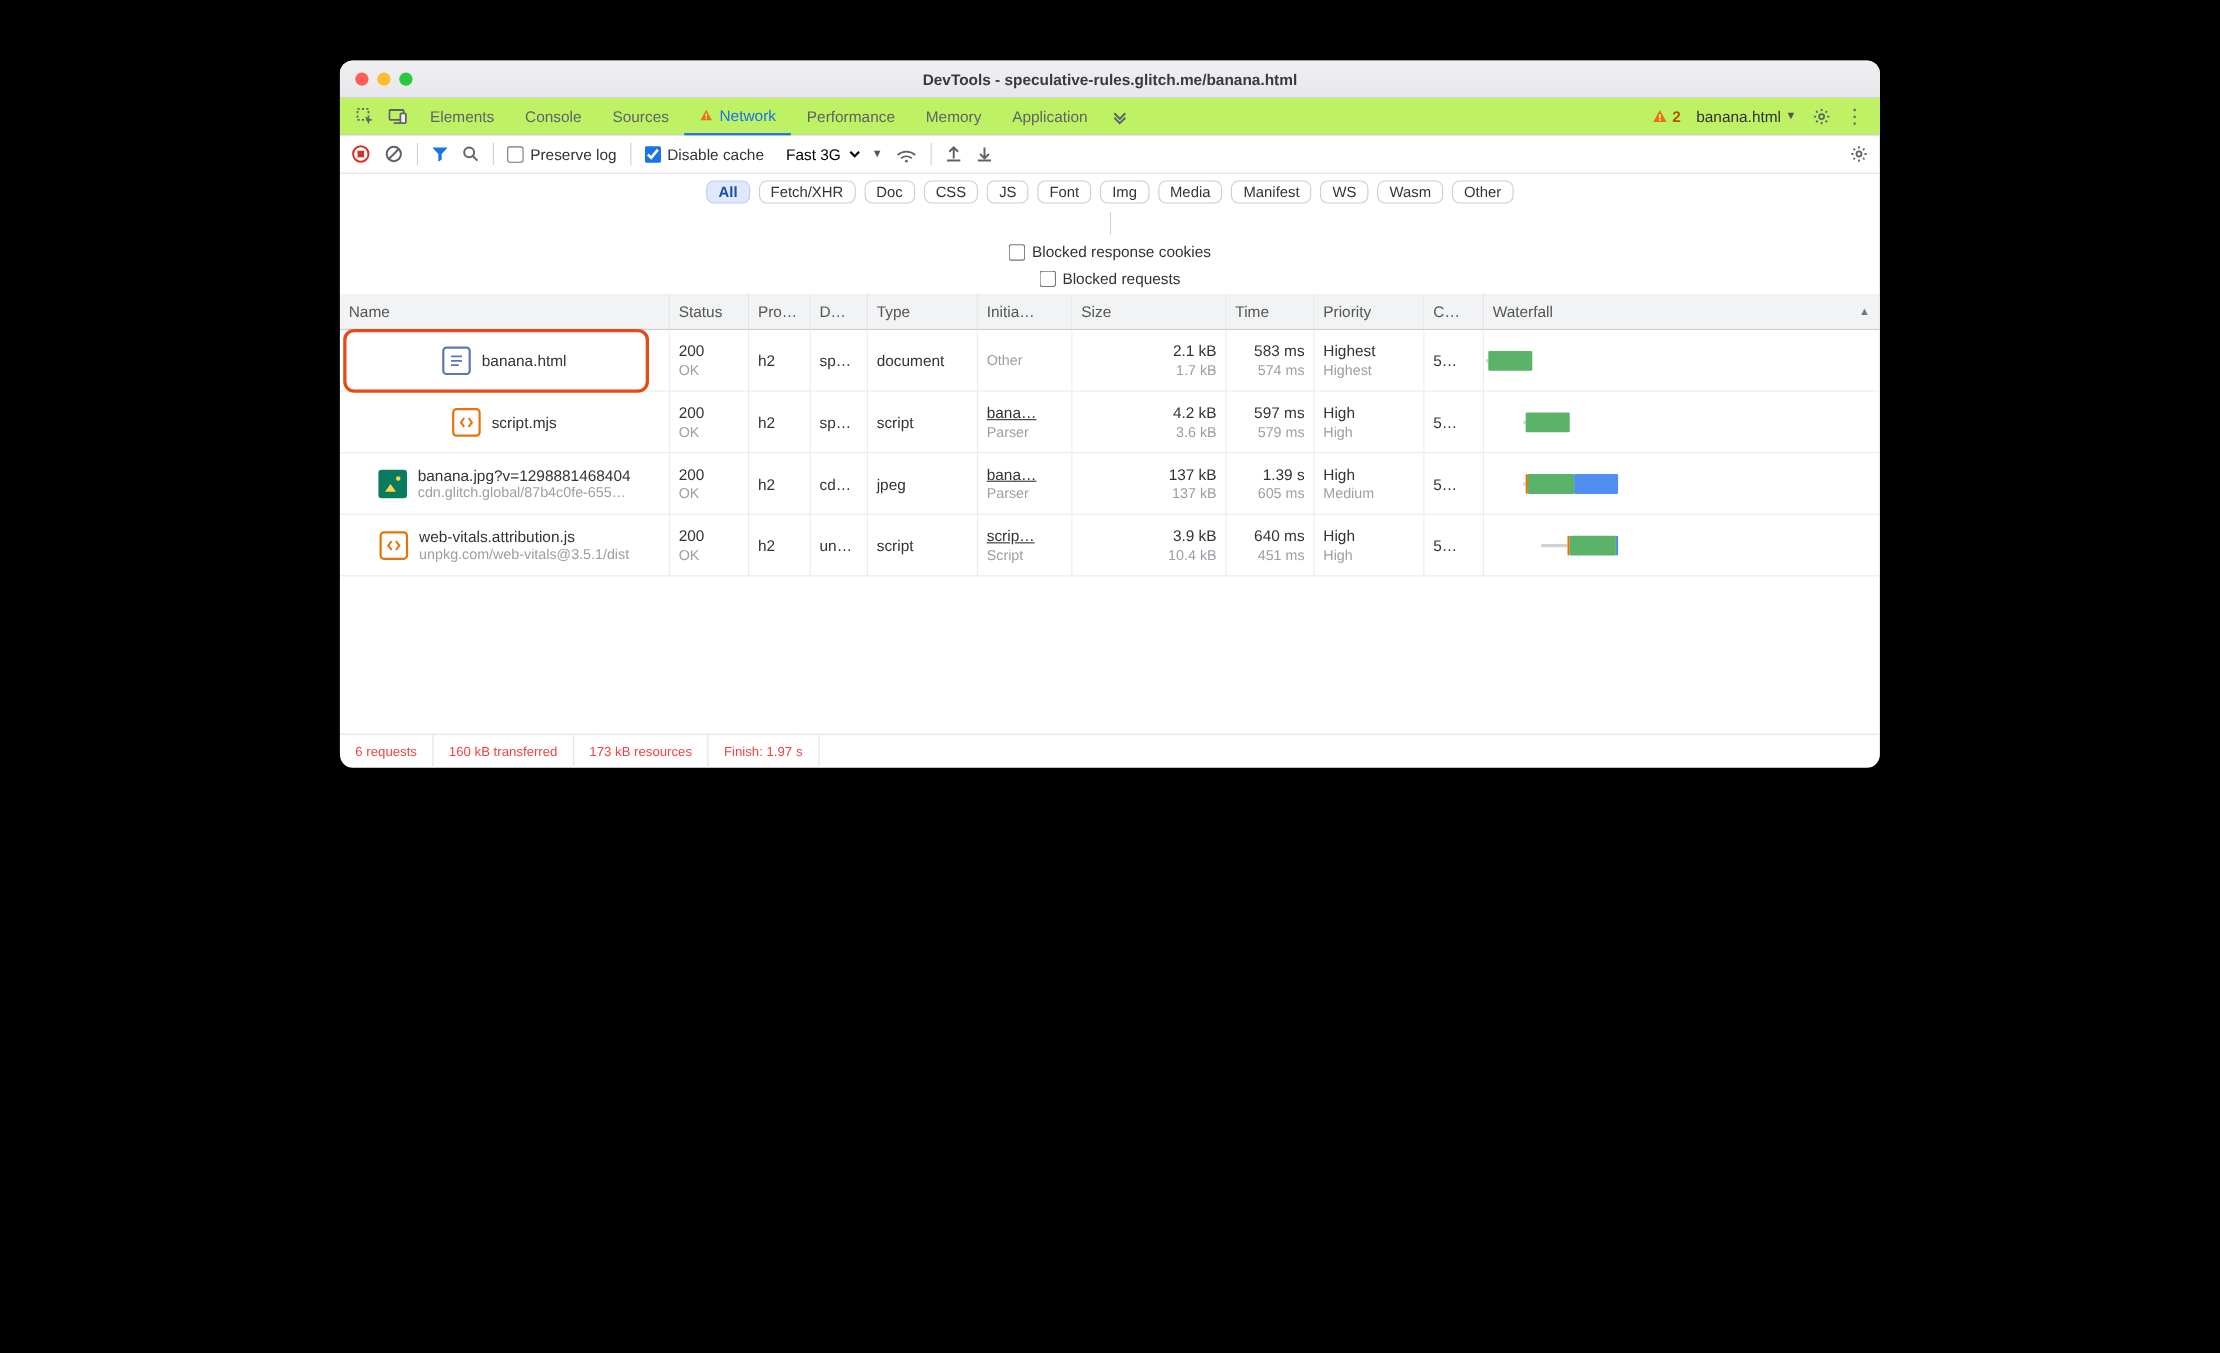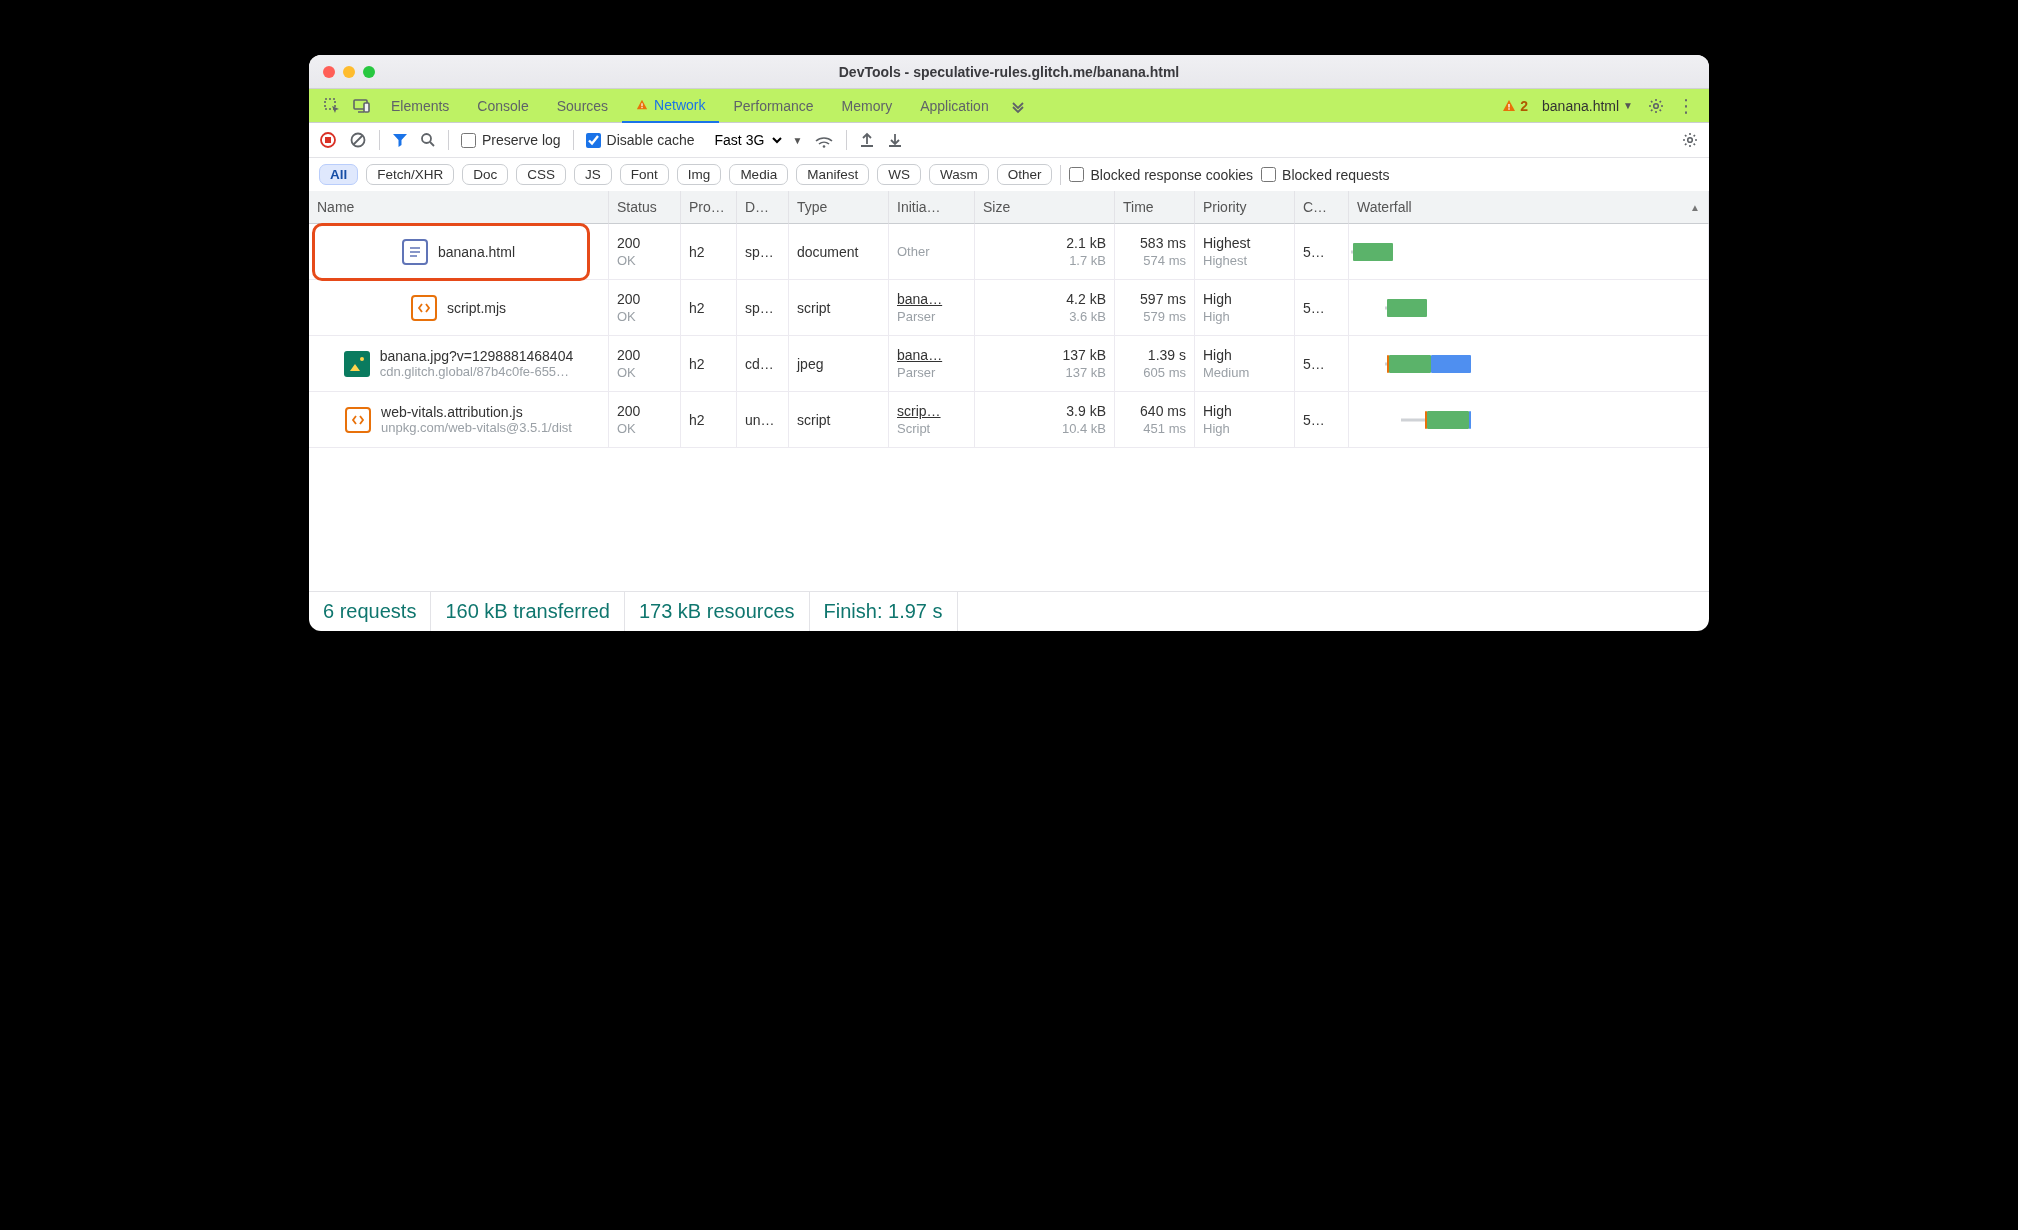--- a/index.html
+++ b/index.html
@@ -43,21 +43,21 @@
   .ficon.js{border-color:#e8710a;color:#e8710a;}
   .ficon.img{border:none;background:#0a7b5f;border-radius:3px;position:relative;}
   .ficon.img::after{content:"";position:absolute;left:6px;bottom:6px;width:0;height:0;border-left:5px solid transparent;border-right:5px solid transparent;border-bottom:7px solid #ffd54f;}
   .ficon.img::before{content:"";position:absolute;right:6px;top:6px;width:4px;height:4px;background:#ffd54f;border-radius:50%;}
   .highlight{position:absolute;border:3px solid #e64a19;border-radius:10px;pointer-events:none;}
   .gridwrap{position:relative;min-height:400px;}
   .wf-cell{padding:0;position:relative;}
   .wf-track{position:absolute;inset:0;}
   .wf-wait{position:absolute;top:50%;height:3px;background:#cfd2d6;transform:translateY(-50%);}
   .wf-bar{position:absolute;top:50%;height:18px;transform:translateY(-50%);border-radius:1px;}
-  .status{display:flex;gap:0;border-top:1px solid #e3e3e7;font-size:20px;color:#0f766e;}
+  .status{display:flex;gap:0;border-top:1px solid #e3e3e7;font-size:12px;color:#ef4444;}
   .status span{padding:8px 14px;border-right:1px solid #e3e3e7;}
   .kebab{font-size:18px;letter-spacing:0;}
   .tridown{font-size:10px;color:#555;}
 </style>
 </head>
 <body>
 
 <div class="window">
 
   <div class="titlebar">
@@ -199,21 +199,21 @@
     <div class="spacer"></div>
     <span>
       <svg width="18" height="18" viewBox="0 0 18 18" fill="none" stroke="#5f6368" stroke-width="1.6">
           <circle cx="9" cy="9" r="2.3"></circle>
           <path d="M9 2v2M9 14v2M2 9h2M14 9h2M4 4l1.4 1.4M12.6 12.6L14 14M14 4l-1.4 1.4M5.4 12.6L4 14"></path>
         </svg>
     </span>
   </div>
 
 
-  <div class="chipbar" style="border-bottom:none;">
+  <div class="chipbar" style="border-bottom:none;flex-direction:column;">
     <div id="chip-slot" style="display:flex;gap:8px;">
         <div class="chip active">All</div>
         <div class="chip">Fetch/XHR</div>
         <div class="chip">Doc</div>
         <div class="chip">CSS</div>
         <div class="chip">JS</div>
         <div class="chip">Font</div>
         <div class="chip">Img</div>
         <div class="chip">Media</div>
         <div class="chip">Manifest</div>

